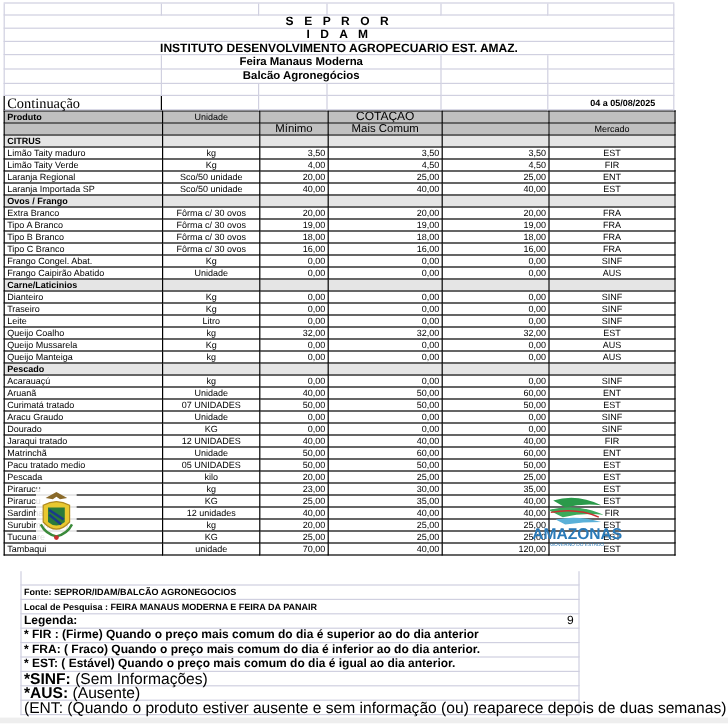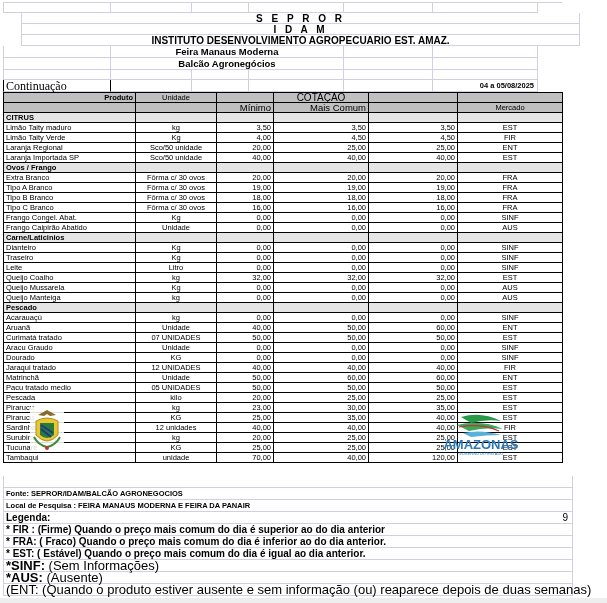--- a/index.html
+++ b/index.html
@@ -1,41 +1,41 @@
 <!DOCTYPE html>
 <html><head>
 <meta charset="utf-8">
 <style>
   html, body { margin:0; padding:0; background:#ffffff; }
   body { width:607px; height:603px; position:relative; overflow:hidden; font-family:"Liberation Sans", sans-serif; color:#000; }
   .sheet { position:absolute; left:3px; top:2px; width:559px; }
   .grid-row { display:flex; height:10px; }
   .grid-row > div { box-sizing:border-box; border-right:1px solid #d0d0e0; border-bottom:1px solid #d0d0e0; }
-  .c1{width:108px;} .c2{width:81px;} .c3{width:57px;} .c4{width:95px;} .c5{width:89px;} .c6{width:105px;}
-  .hdr { text-align:center; font-weight:bold; font-size:10px; line-height:11px; height:11px; border-bottom:1px solid #d0d0e0; border-left:1px solid #d0d0e0; border-right:1px solid #d0d0e0; box-sizing:border-box; width:559px;margin-left:18px; }
+  .c1{width:132px;} .c2{width:81px;} .c3{width:57px;} .c4{width:95px;} .c5{width:89px;} .c6{width:105px;}
+  .hdr { text-align:center; font-weight:bold; font-size:10px; line-height:11px; height:11px; border-bottom:1px solid #d0d0e0; border-left:1px solid #d0d0e0; border-right:1px solid #d0d0e0; box-sizing:border-box; width:559px; }
   .hdr.spaced { letter-spacing:3px; }
   .hdr-split { display:flex; height:12px; font-size:9.5px; font-weight:bold; line-height:12px; }
   .hdr-split > div { box-sizing:border-box; border-right:1px solid #d0d0e0; border-bottom:1px solid #d0d0e0; }
   .cont-row { display:flex; height:12px; }
   .cont-row > div { box-sizing:border-box; border-right:1px solid #d0d0e0; border-bottom:1px solid #d0d0e0; }
   .cont-label { font-family:"Liberation Serif", serif; font-size:12px; line-height:12px; padding-left:2px; border-left:1px solid #000 !important; border-right:1px solid #000 !important; }
-  .date { font-size:7.5px; font-weight:bold; text-align:right; line-height:12px; padding-right:3px; }
+  .date { font-size:7.5px; font-weight:bold; text-align:right; line-height:12px; padding-right:15px; }
   table.data { border-collapse:collapse; width:559px; table-layout:fixed; font-size:7.5px; }
   table.data td { border:1px solid #000; height:9px; line-height:9px; padding:0 2px; white-space:nowrap; overflow:hidden; }
   table.data col.c1{width:132px;} table.data col.c2{width:81px;} table.data col.c3{width:57px;} table.data col.c4{width:95px;} table.data col.c5{width:89px;} table.data col.c6{width:105px;}
   .th-gray td { background:#c0c0c0; border:1px solid #808080; }
-  .th-gray .prod { font-weight:bold; text-align:right; font-size:7.5px; }
+  .th-gray .prod { font-weight:bold; text-align:left; font-size:7.5px; }
   .th-gray .unid { text-align:center; font-size:7.5px; }
   .th-gray .cot { font-size:10px; text-align:center; }
-  .th-gray .big { font-size:9.5px; text-align:right; }
+  .th-gray .big { font-size:9.5px; text-align:center; }
   .th-gray .merc { font-size:7.5px; text-align:center; }
   .cat td { background:#e5e5e5; font-weight:bold; }
   .num { text-align:right; }
   .ctr { text-align:center; }
-  .foot { position:absolute; left:3px; width:570px; }
+  .foot { position:absolute; left:17px; width:466px; }
   .foot-row { height:12px; box-sizing:border-box; border-bottom:1px solid #d0d0e0; border-left:1px solid #d0d0e0; border-right:1px solid #d0d0e0; font-size:7.5px; line-height:12px; padding-left:2px; white-space:nowrap; position:relative; }
   .foot-row.small { font-weight:bold; font-size:7.5px; }
   .foot-row.big { font-size:10px; font-weight:bold; height:12px; line-height:12px; }
   .foot-row.norm { font-size:13px; }
   .pgnum { position:absolute; right:4px; top:0; font-weight:normal; font-size:10px; }
   .logo-am { position:absolute; left:30px; top:407px; width:34px; height:44px; }
   .logo-gov { position:absolute; left:441px; top:413px; width:80px; height:44px; }
   .bottom-strip { position:absolute; left:0; top:598px; width:607px; height:5px; background:#eeeeee; }
 </style>
 </head>

